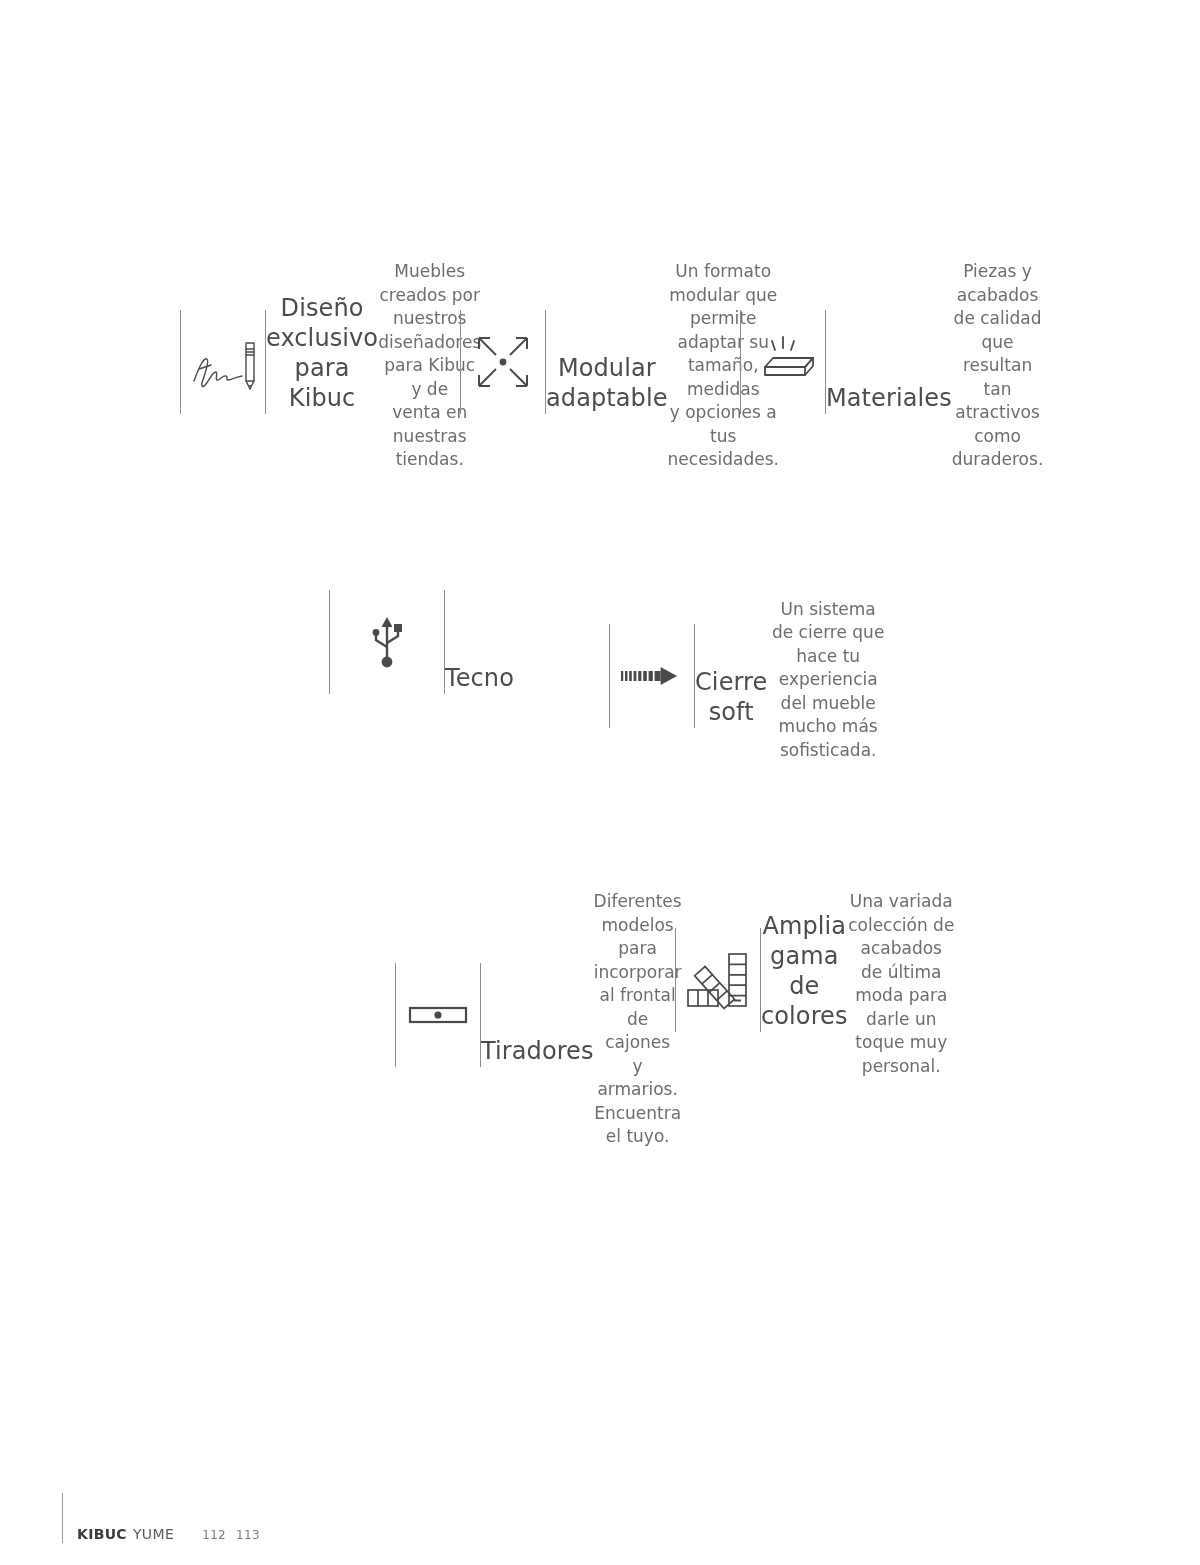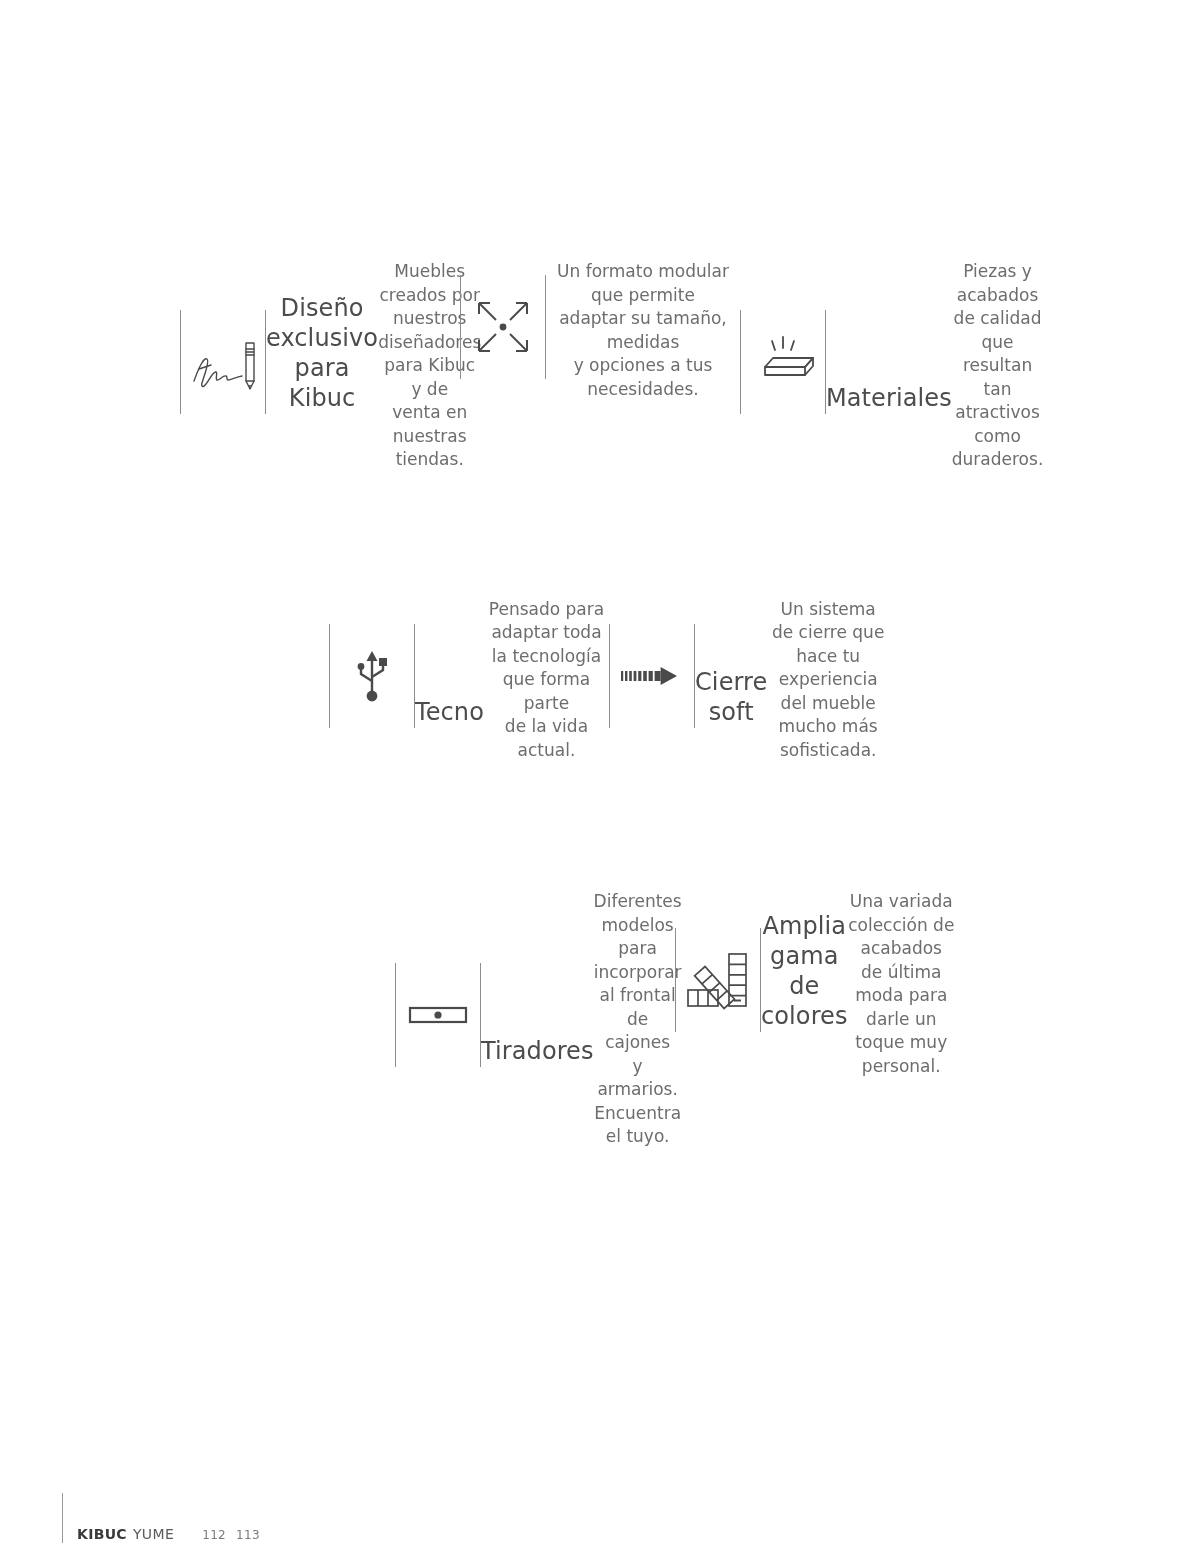--- a/index.html
+++ b/index.html
@@ -200,20 +200,24 @@
 
               <path d="M36 50 L19 67"></path>
               <path d="M19 67 L30 67 M19 67 L19 56"></path>
 
               <path d="M50 50 L67 67"></path>
               <path d="M67 67 L67 56 M67 67 L56 67"></path>
             </g>
             <circle cx="43" cy="43" r="3.4" fill="#4a4a4a"></circle>
           </svg>
         </div>
+        <div class="cell-head">
+          <div class="cell-title">Modular
+adaptable</div>
+        </div>
         <div class="cell-body">Un formato modular que permite
 adaptar su tamaño, medidas
 y opciones a tus necesidades.</div>
       </div>
 
       <div class="feature-cell">
         <div class="icon-frame">
           <svg class="icon-art" viewBox="0 0 86 86">
             <g fill="none" stroke="#4a4a4a" stroke-width="1.8" stroke-linecap="round" stroke-linejoin="round">
 
@@ -250,23 +254,20 @@
             </g>
             <path d="M43 18 L48.5 28 L37.5 28 Z" fill="#4a4a4a"></path>
             <circle cx="43" cy="63" r="5.4" fill="#4a4a4a"></circle>
             <circle cx="32" cy="33.5" r="3.4" fill="#4a4a4a"></circle>
             <rect x="50" y="25" width="8" height="8" fill="#4a4a4a"></rect>
           </svg>
         </div>
         <div class="cell-head">
           <div class="cell-title">Tecno</div>
         </div>
-        <div class="cell-body">Pensado para adaptar toda
-la tecnología que forma parte
-de la vida actual.</div>
       </div>
 
       <div class="feature-cell">
         <div class="icon-frame">
           <svg class="icon-art" viewBox="0 0 86 86">
             <g fill="#4a4a4a">
               <rect x="12" y="38" width="2.2" height="10"></rect>
               <rect x="16" y="38" width="2.4" height="10"></rect>
               <rect x="20.2" y="38" width="2.6" height="10"></rect>
               <rect x="24.6" y="38" width="2.8" height="10"></rect>

